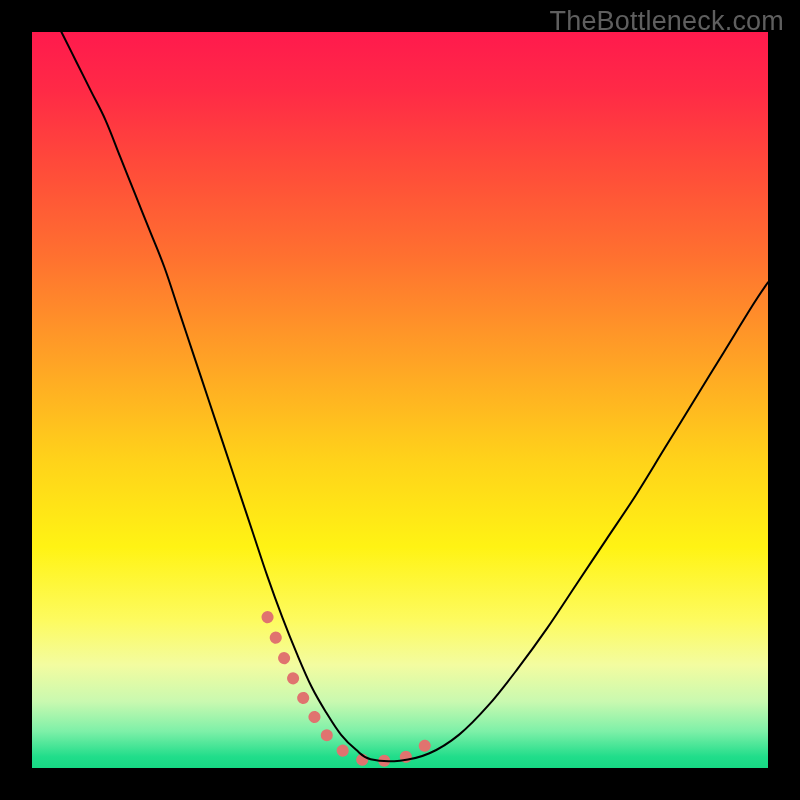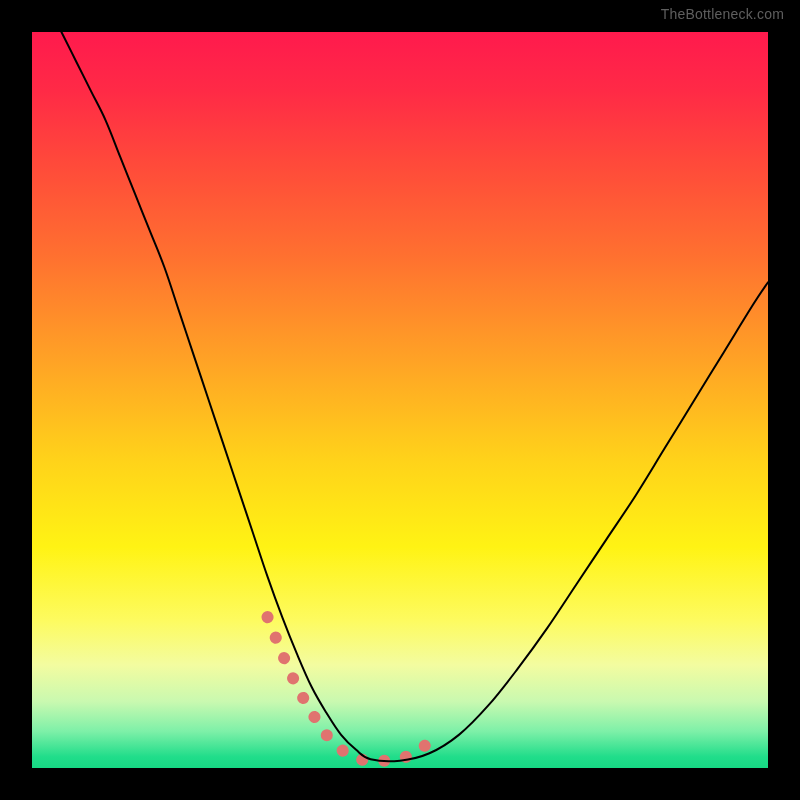--- a/index.html
+++ b/index.html
@@ -8,21 +8,21 @@
     width: 800px;
     height: 800px;
     background: #000;
     position: relative;
   }
   .watermark {
     position: absolute;
     top: 6px;
     right: 16px;
     font-family: Arial, Helvetica, sans-serif;
-    font-size: 14px;
+    font-size: 27px;
     color: #5f5f5f;
     font-weight: 500;
     letter-spacing: 0.2px;
     z-index: 10;
   }
   .plot {
     position: absolute;
     left: 32px;
     top: 32px;
     width: 736px;

